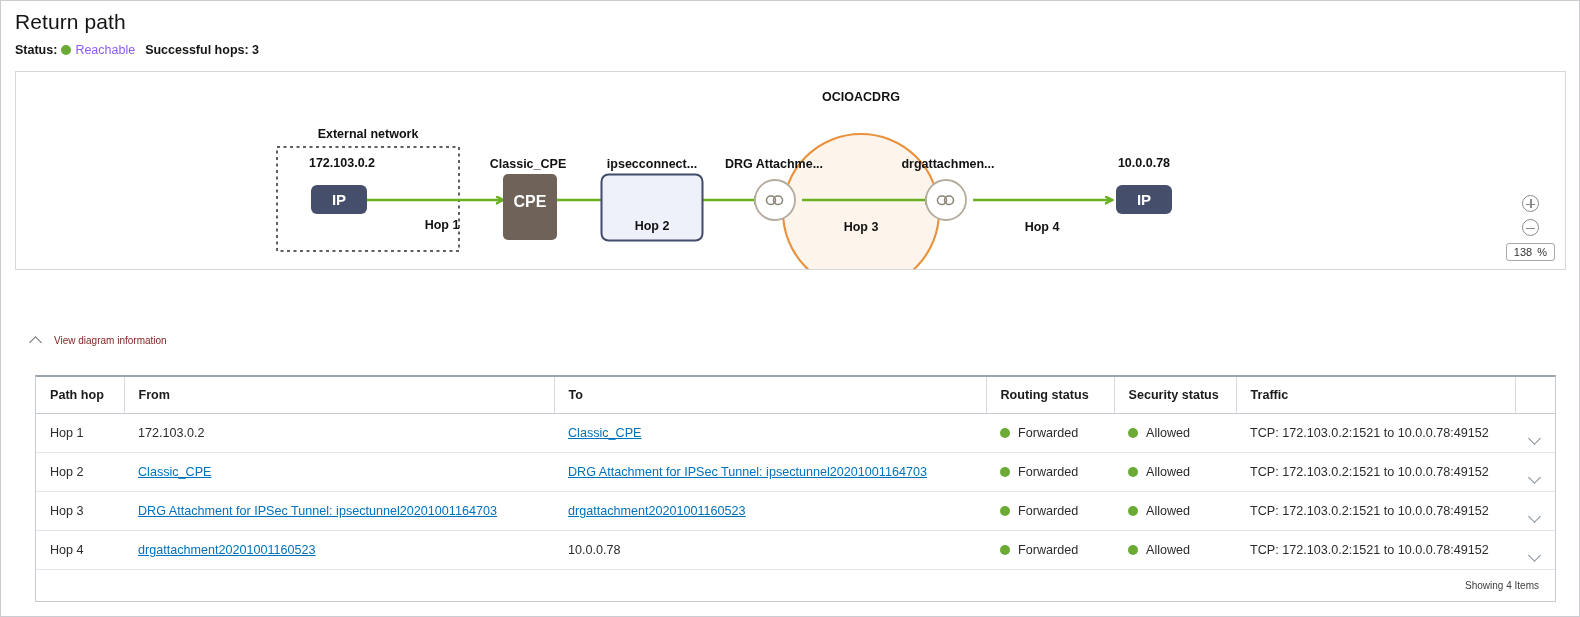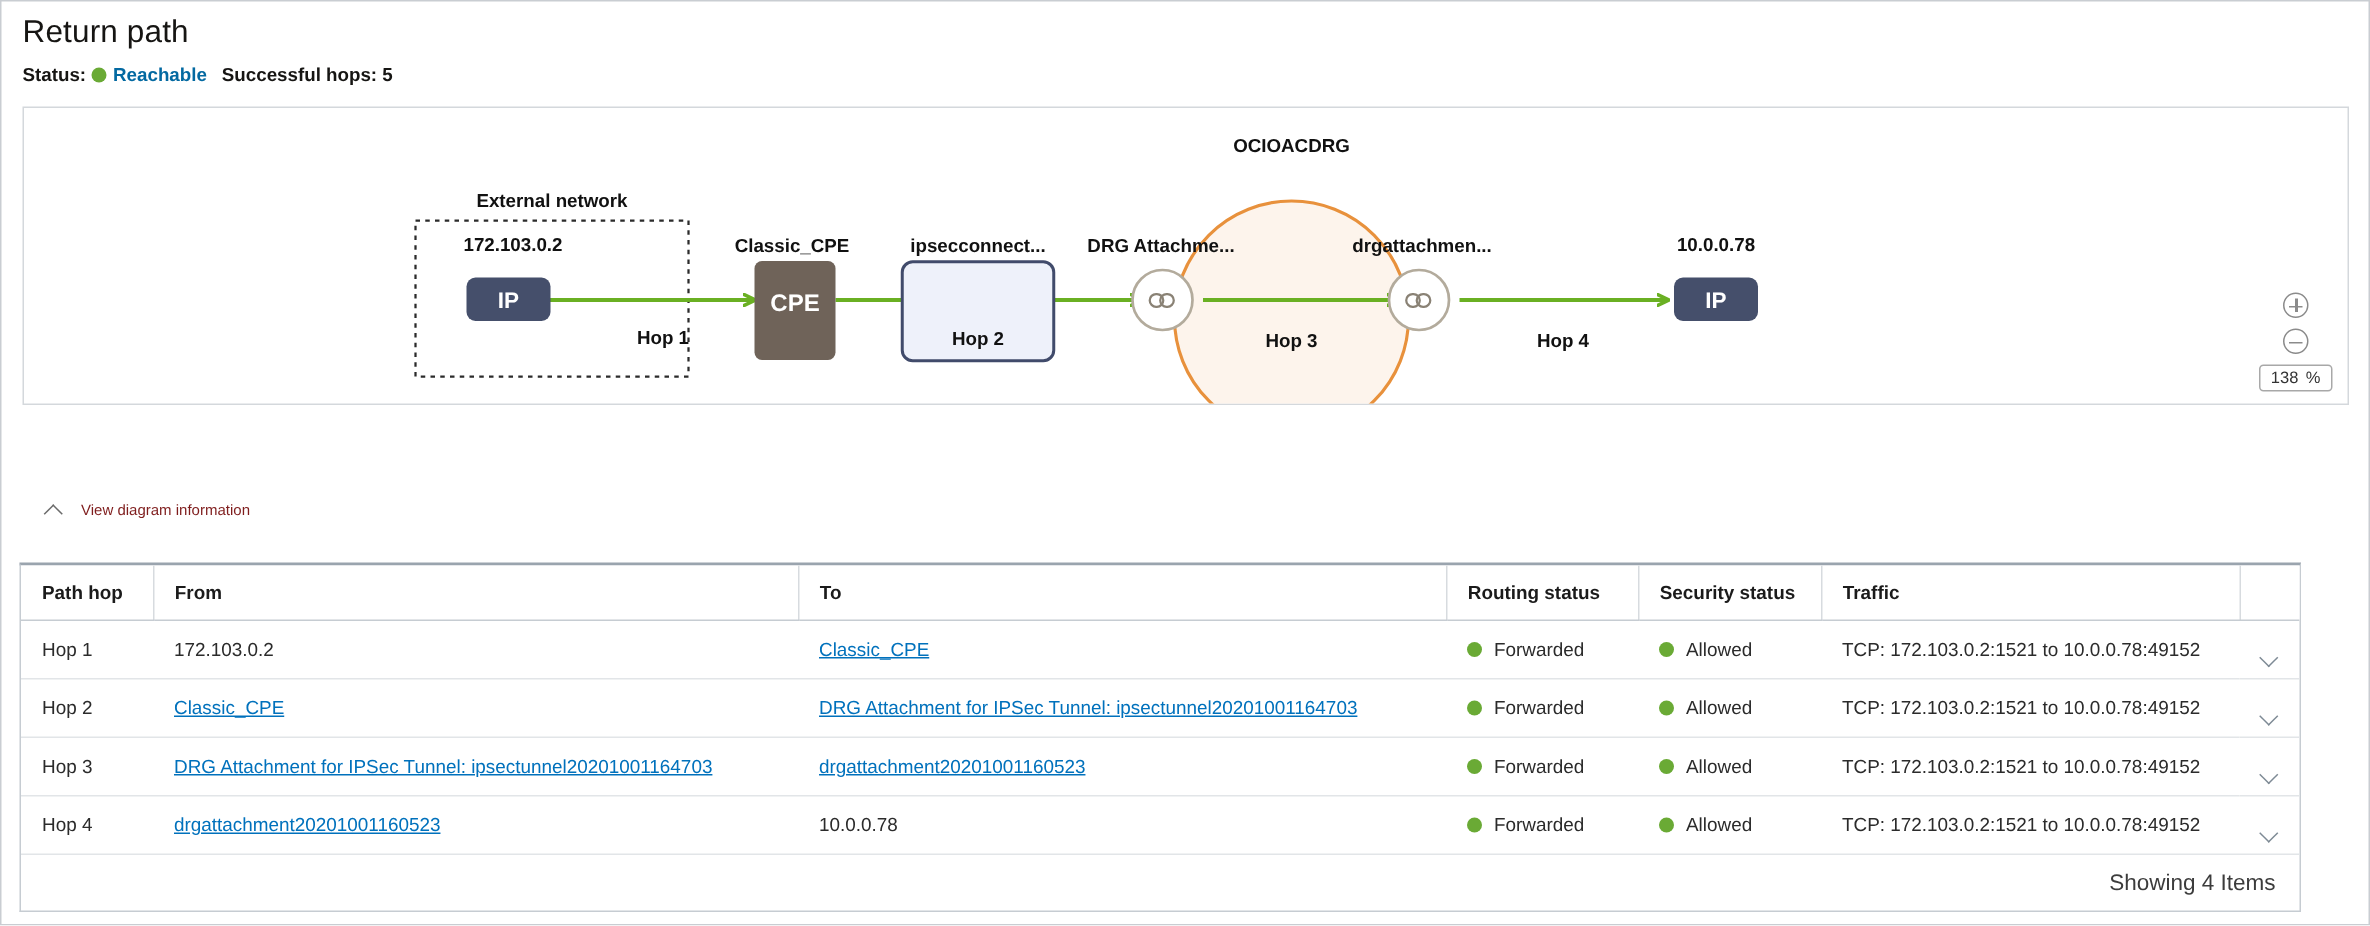--- a/index.html
+++ b/index.html
@@ -31,21 +31,21 @@
     display: flex; align-items: center; gap: 4px;
     font-size: 12.5px; color: #161513;
     white-space: nowrap;
   }
   .status-label { font-weight: bold; }
   .dot {
     width: 10px; height: 10px; border-radius: 50%;
     display: inline-block; background: #6aaa35;
     flex: none;
   }
-  .status-value { color: #0369a1; font-weight: 700; }
+  .status-value { color: #8b5cf6; font-weight: 400; }
   .hops-label { font-weight: bold; margin-left: 6px; }
   .status-right {
     position: absolute; right: 14px; top: 1px;
     display: flex; align-items: center; gap: 6px;
     font-size: 12.5px; color: #5a5a5a;
   }
   .redacted {
     display: inline-block;
     width: 190px; height: 13px;
     background: linear-gradient(90deg,#ededed 0 46%,#f7f7f7 46% 52%,#e9e9e9 52% 82%,#f6f6f6 82% 100%);
@@ -95,21 +95,21 @@
   .chev-up::before {
     content: ""; position: absolute; left: 0; top: 3px;
     width: 8px; height: 8px;
     border-left: 1.4px solid #6b6b6b; border-top: 1.4px solid #6b6b6b;
     transform: rotate(45deg);
   }
   .accordion-label { font-size: 10px; color: #7f1d1d; text-align: right; }
 
   
   .table-wrap {
-    position: absolute; left: 12px; top: 374px;
+    position: absolute; left: 34px; top: 374px;
     width: 1521px;
     border: 1px solid #c6ccd2;
     border-top: 2px solid #9aa4ae;
     background: #fff;
   }
   table { border-collapse: collapse; width: 100%; table-layout: fixed; }
   thead th {
     text-align: left;
     font-size: 12.6px; font-weight: bold; color: #1b1b1b;
     padding: 11px 0 11px 14px;
@@ -142,36 +142,36 @@
   }
   .chev-down::before {
     content: ""; position: absolute; left: 1px; top: 1px;
     width: 8px; height: 8px;
     border-right: 1.4px solid #7e8a95; border-bottom: 1.4px solid #7e8a95;
     transform: rotate(45deg);
   }
   .table-footer {
     border-top: 1px solid #e2e5e8;
     padding: 10px 16px; text-align: right;
-    font-size: 15px; color: #3c3c3c;
+    font-size: 10px; color: #3c3c3c;
   }
 </style>
 </head>
 <body>
 
 <div class="page">
 
   <div class="page-title">Return path</div>
 
   <div class="status-bar">
     <div class="status-left">
       <span class="status-label">Status:</span>
       <span class="dot"></span>
       <span class="status-value">Reachable</span>
-      <span class="hops-label">Successful hops: 5</span>
+      <span class="hops-label">Successful hops: 3</span>
     </div>
   </div>
 
   <div class="diagram-panel">
     <svg class="diagram-svg" width="1549" height="246" viewBox="0 0 1549 246">
       <defs>
         <marker id="arw" markerWidth="9" markerHeight="9" refX="7.5" refY="4.5" orient="auto" markerUnits="userSpaceOnUse">
           <path d="M0,0.6 L8,4.5 L0,8.4" fill="none" stroke="#6ab023" stroke-width="2.4" stroke-linecap="square"></path>
         </marker>
       </defs>

